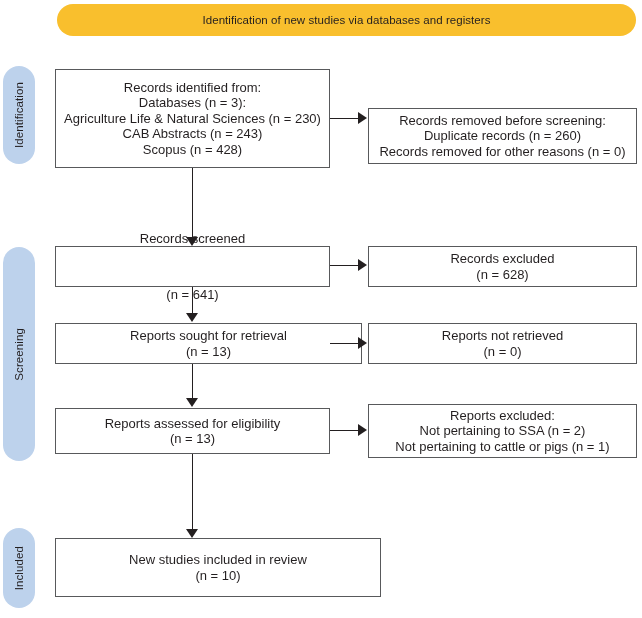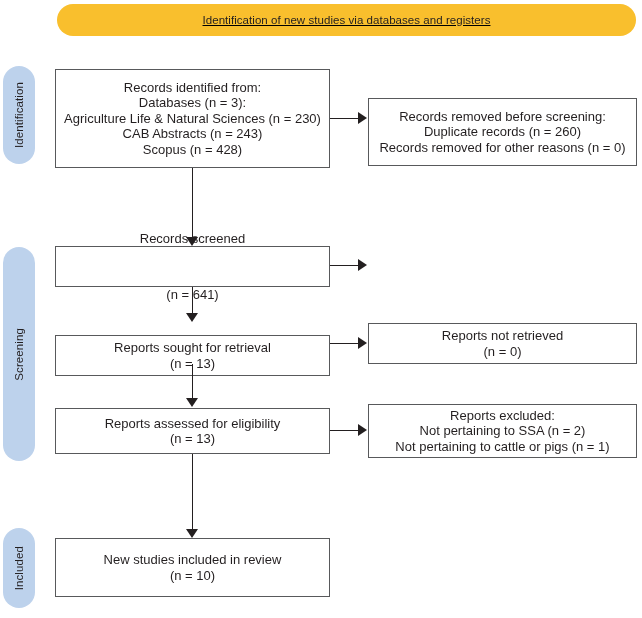--- a/index.html
+++ b/index.html
@@ -27,21 +27,20 @@
     left: 57px;
     top: 4px;
     width: 579px;
     height: 32px;
     background: #f9bf2d;
     border-radius: 17px;
     display: flex;
     align-items: center;
     justify-content: center;
     box-sizing: border-box;
-    text-decoration: underline;
   }
   .banner-text {
     font-size: 11.5px;
     color: #231f20;
     letter-spacing: 0.05px;
     white-space: nowrap;
   }
 
   
   .stage-bar {
@@ -83,26 +82,26 @@
     font-size: 13px;
     line-height: 15.5px;
     color: #231f20;
     white-space: nowrap;
     text-align: center;
   }
 
   
   .box-identified    { left: 55px;  top: 69px;  width: 275px; height: 99px; }
   .box-screened      { left: 55px;  top: 246px; width: 275px; height: 41px; gap: 40px; }
-  .box-sought        { left: 55px;  top: 335px; width: 275px; height: 41px; }
+  .box-sought        { left: 55px;  top: 323px; width: 307px; height: 41px; }
   .box-assessed      { left: 55px;  top: 408px; width: 275px; height: 46px; align-items: center; }
-  .box-included      { left: 55px;  top: 538px; width: 275px; height: 59px; }
-
-  
-  .box-removed       { left: 368px; top: 98px;  width: 269px; height: 68px; }
+  .box-included      { left: 55px;  top: 538px; width: 326px; height: 59px; }
+
+  
+  .box-removed       { left: 368px; top: 108px;  width: 269px; height: 56px; }
   .box-excluded      { left: 368px; top: 246px; width: 269px; height: 41px; }
   .box-notretrieved  { left: 368px; top: 323px; width: 269px; height: 41px; }
   .box-repexcluded   { left: 368px; top: 404px; width: 269px; height: 54px; }
 
   
   .v-line {
     position: absolute;
     left: 192px;
     width: 1.4px;
     background: #231f20;
@@ -200,20 +199,24 @@
     <span class="line">New studies included in review</span>
     <span class="line">(n = 10)</span>
   </div>
 
   <div class="flow-box box-removed">
     <span class="line">Records removed before screening:</span>
     <span class="line">Duplicate records (n = 260)</span>
     <span class="line">Records removed for other reasons (n = 0)</span>
   </div>
 
+  <div class="flow-box box-excluded">
+    <span class="line">Records excluded</span>
+    <span class="line">(n = 628)</span>
+  </div>
 
   <div class="flow-box box-notretrieved">
     <span class="line">Reports not retrieved</span>
     <span class="line">(n = 0)</span>
   </div>
 
   <div class="flow-box box-repexcluded">
     <span class="line">Reports excluded:</span>
     <span class="line">Not pertaining to SSA (n = 2)</span>
     <span class="line">Not pertaining to cattle or pigs (n = 1)</span>

